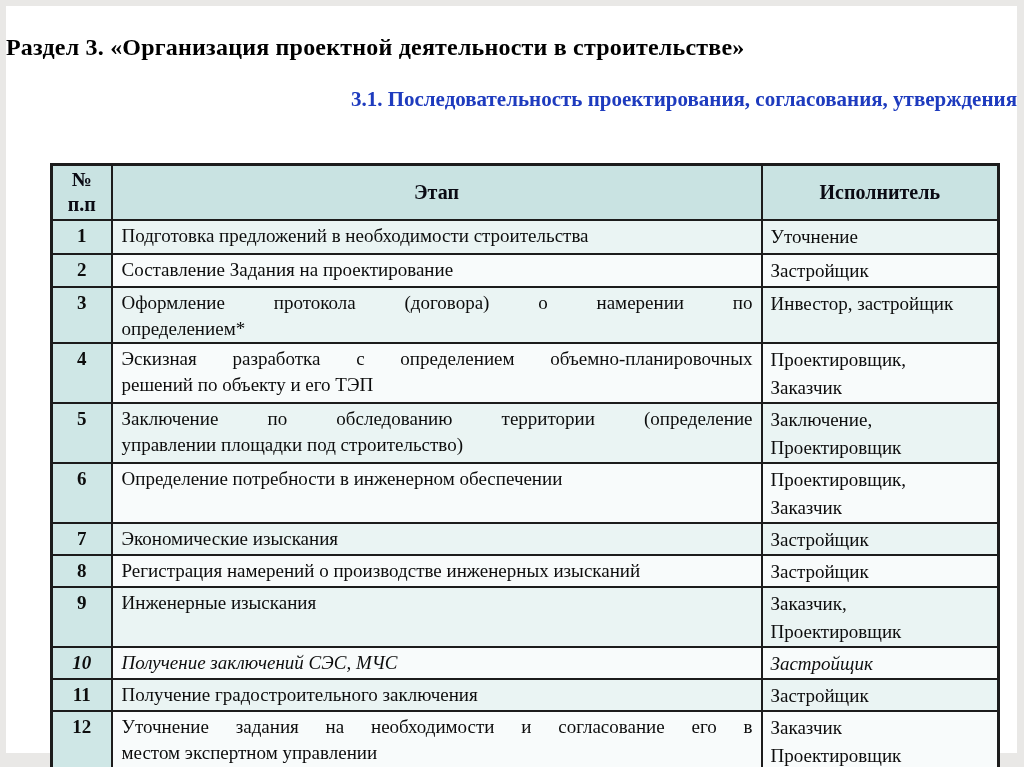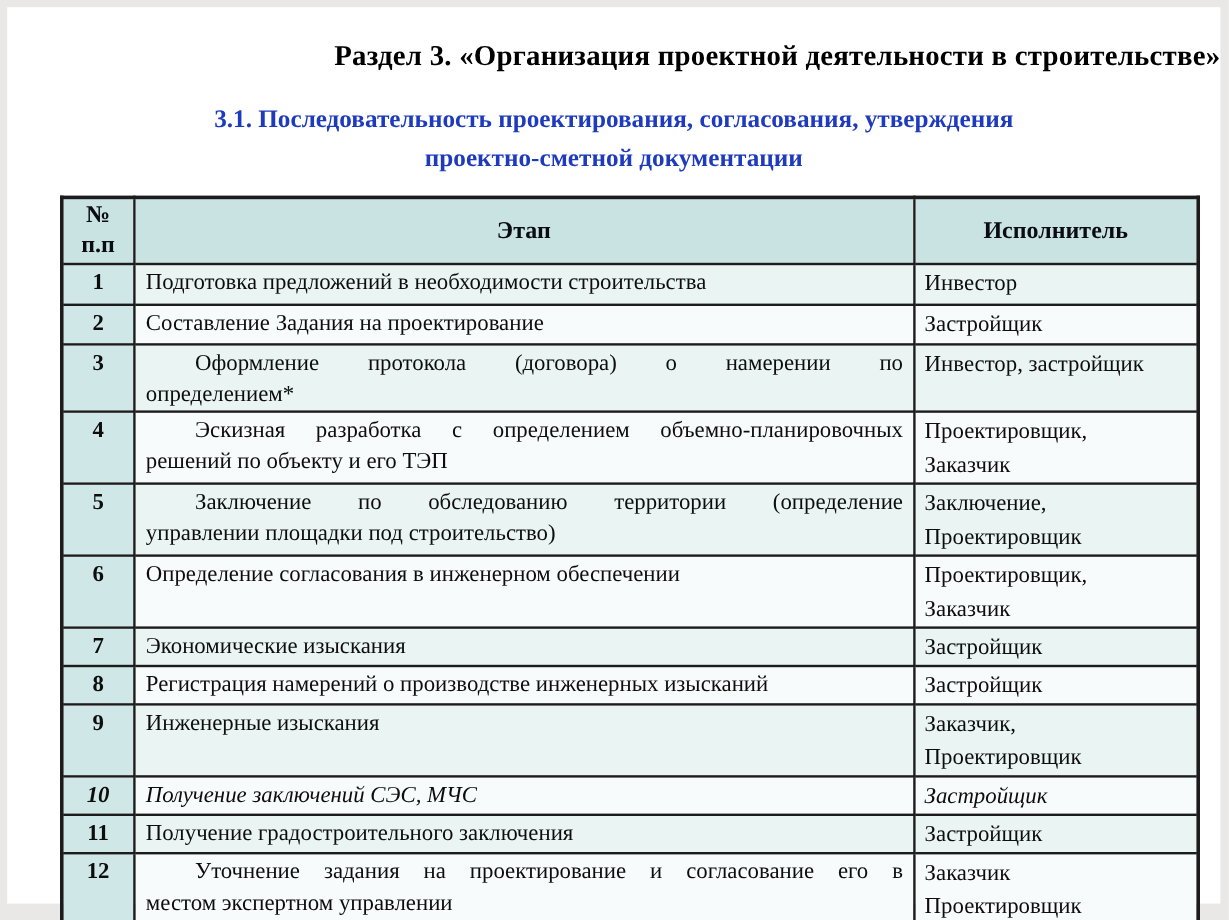--- a/index.html
+++ b/index.html
@@ -13,27 +13,27 @@
   }
   *{margin:0;padding:0;box-sizing:border-box;}
   html,body{width:1024px;height:767px;overflow:hidden;}
   body{background:var(--frame);font-family:"Liberation Serif","DejaVu Serif",serif;}
   .slide{
     position:absolute;left:6px;top:6px;width:1011px;height:747px;
     background:#ffffff;
   }
   .title{
     margin-top:28px;
-    text-align:right;
+    text-align:left;
     font-size:24px;font-weight:bold;color:#000;
     letter-spacing:.2px;
   }
   .subtitle{
     margin-top:22px;
-    text-align:center;color:var(--subtitle);
+    text-align:right;color:var(--subtitle);
     font-size:21px;font-weight:bold;line-height:32px;
   }
   .tbl-wrap{
     position:absolute;left:44px;top:157px;width:947px;
   }
   table{
     width:947px;table-layout:fixed;border-collapse:collapse;
     border:3px solid var(--border);
   }
   col.c-num{width:60px;}
@@ -47,30 +47,29 @@
   }
   td{vertical-align:top;font-size:19px;color:#0d0d0d;}
   td.num{
     background:var(--numcol-bg);
     font-weight:bold;text-align:center;padding-top:2px;line-height:26px;
   }
   td.stage{padding:2px 8px 0 9px;line-height:26px;}
   td.exec{padding:2px 6px 0 8px;line-height:28px;}
   tr.odd td.stage,tr.odd td.exec{background:var(--row-odd);}
   tr.even td.stage,tr.even td.exec{background:var(--row-even);}
-  .jline{text-align:justify;text-align-last:justify;margin-left:41px;}
+  .jline{text-align:justify;text-align-last:justify;}
 </style>
 </head>
 <body>
 
 <div class="slide">
   <div class="title">Раздел 3. «Организация проектной деятельности в строительстве»</div>
   <div class="subtitle">
     <div>3.1. Последовательность проектирования, согласования, утверждения</div>
-    <div>проектно-сметной документации</div>
   </div>
 
   <div class="tbl-wrap">
     <table>
       <colgroup>
           <col class="c-num">
           <col class="c-stage">
           <col class="c-exec">
         </colgroup>
       <thead>
@@ -83,21 +82,21 @@
           <th id="hdr-exec">Исполнитель</th>
         </tr>
       </thead>
       <tbody id="tbody">
           <tr class="odd" style="height: 34px;">
             <td class="num">1</td>
             <td class="stage">
               <div>Подготовка предложений в необходимости строительства</div>
             </td>
             <td class="exec">
-              <div>Инвестор</div>
+              <div>Уточнение</div>
             </td>
           </tr>
           <tr class="even" style="height: 33px;">
             <td class="num">2</td>
             <td class="stage">
               <div>Составление Задания на проектирование</div>
             </td>
             <td class="exec">
               <div>Застройщик</div>
             </td>
@@ -130,21 +129,21 @@
               <div>управлении площадки под строительство)</div>
             </td>
             <td class="exec">
               <div>Заключение,</div>
               <div>Проектировщик</div>
             </td>
           </tr>
           <tr class="even" style="height: 58px;">
             <td class="num">6</td>
             <td class="stage">
-              <div>Определение согласования в инженерном обеспечении</div>
+              <div>Определение потребности в инженерном обеспечении</div>
             </td>
             <td class="exec">
               <div>Проектировщик,</div>
               <div>Заказчик</div>
             </td>
           </tr>
           <tr class="odd" style="height: 29px;">
             <td class="num">7</td>
             <td class="stage">
               <div>Экономические изыскания</div>
@@ -186,21 +185,21 @@
             <td class="stage">
               <div>Получение градостроительного заключения</div>
             </td>
             <td class="exec">
               <div>Застройщик</div>
             </td>
           </tr>
           <tr class="even" style="height: 59px;">
             <td class="num">12</td>
             <td class="stage">
-              <div class="jline">Уточнение задания на проектирование и согласование его в</div>
+              <div class="jline">Уточнение задания на необходимости и согласование его в</div>
               <div>местом экспертном управлении</div>
             </td>
             <td class="exec">
               <div>Заказчик</div>
               <div>Проектировщик</div>
             </td>
           </tr>
         </tbody>
     </table>
   </div>

